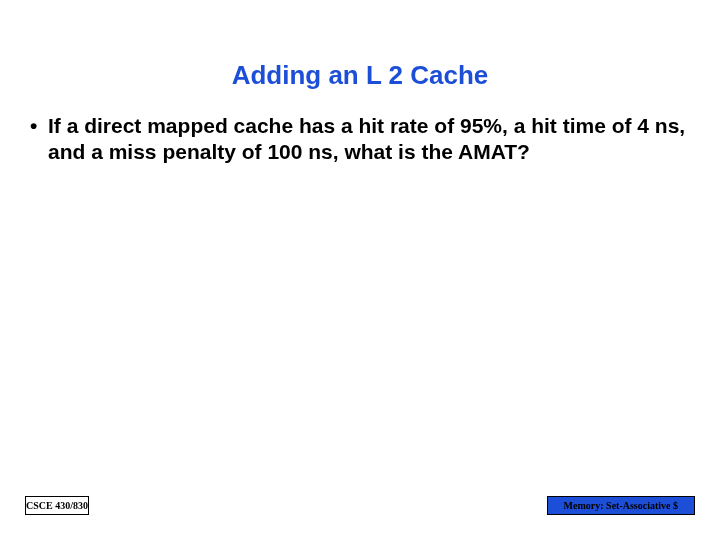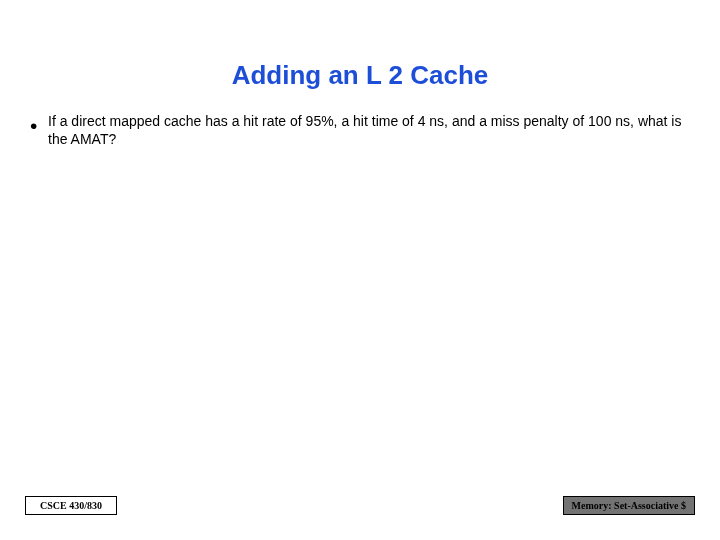--- a/index.html
+++ b/index.html
@@ -28,57 +28,57 @@
       color: #1d4ed8;
       margin-bottom: 22px;
     }
     .bullets {
       list-style: none;
       padding: 0;
     }
     .bullets li {
       position: relative;
       padding-left: 20px;
-      font-size: 14px;
-      font-weight: normal;
+      font-size: 21px;
+      font-weight: bold;
       color: #000000;
       line-height: 1.25;
       margin-bottom: 60px;
     }
     .bullets li::before {
       content: "•";
       position: absolute;
       left: 2px;
       top: 0;
       font-size: 21px;
       color: #000000;
     }
     .footer-left {
       position: absolute;
       left: 25px;
       bottom: 25px;
       border: 1px solid #000000;
-      padding: 3px 14px;
+      padding: 3px 0;
       font-family: "Times New Roman", Times, serif;
       font-size: 10px;
       font-weight: bold;
       color: #000000;
       background: #ffffff;
     }
     .footer-right {
       position: absolute;
       right: 25px;
       bottom: 25px;
       border: 1px solid #000000;
-      padding: 3px 8px;
+      padding: 3px 16px;
       font-family: "Times New Roman", Times, serif;
       font-size: 10px;
       font-weight: bold;
       color: #000000;
-      background: #737373;
+      background: #1d4ed8;
     }
   </style>
 </head>
 <body>
 
 <div class="slide">
   <h1 class="title">Adding an L 2 Cache</h1>
   <ul class="bullets">
     <li>If a direct mapped cache has a hit rate of 95%, a hit time of 4 ns, and a miss penalty of 100 ns, what is the AMAT?</li>
   </ul>

